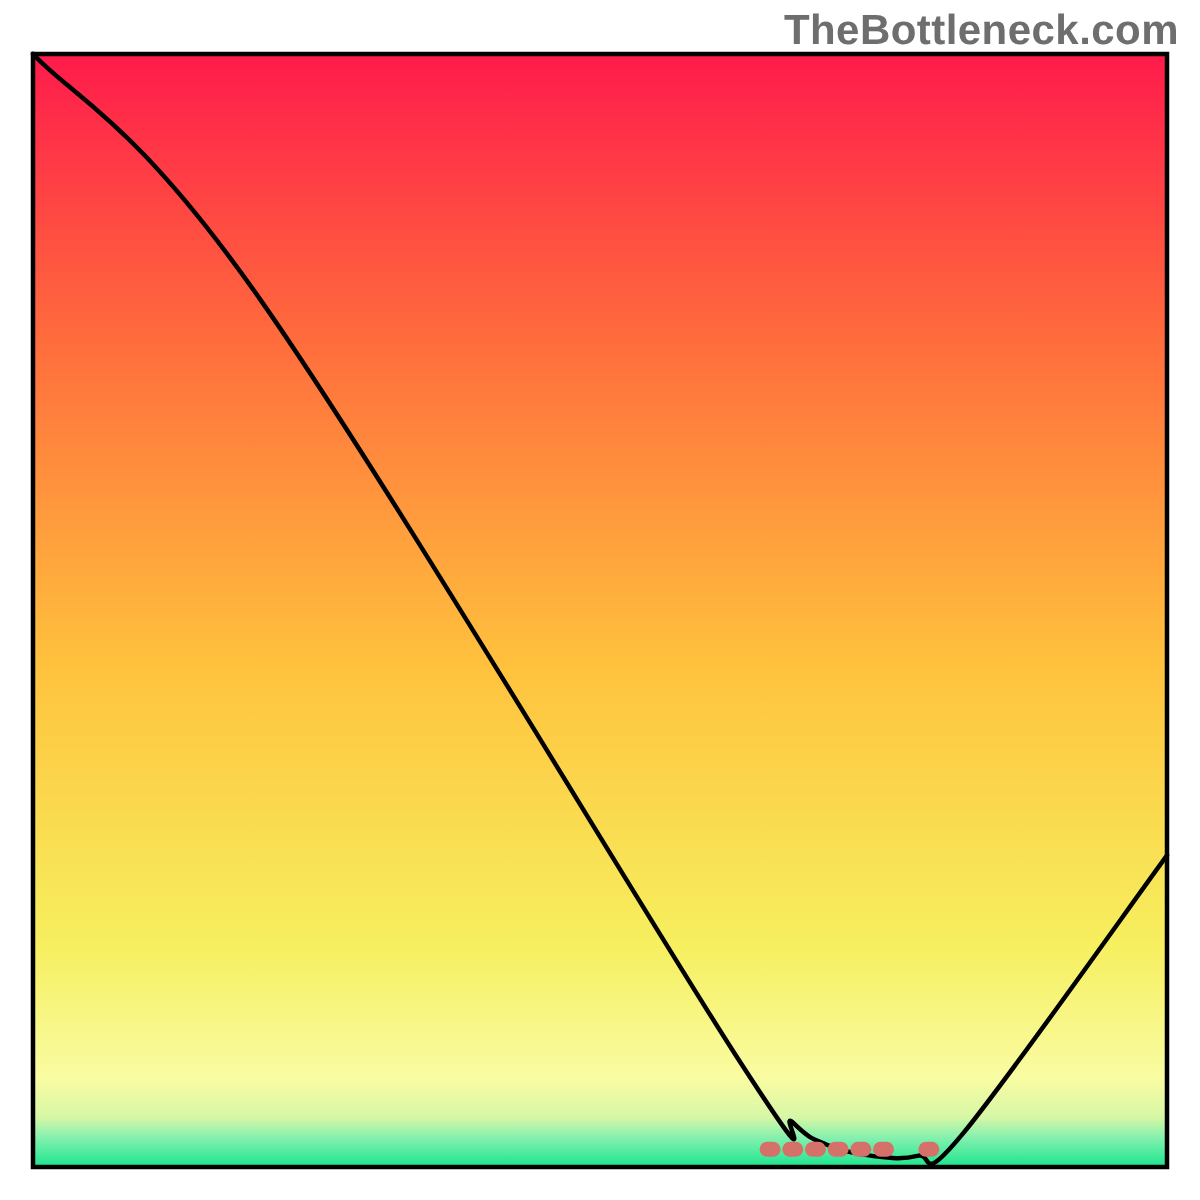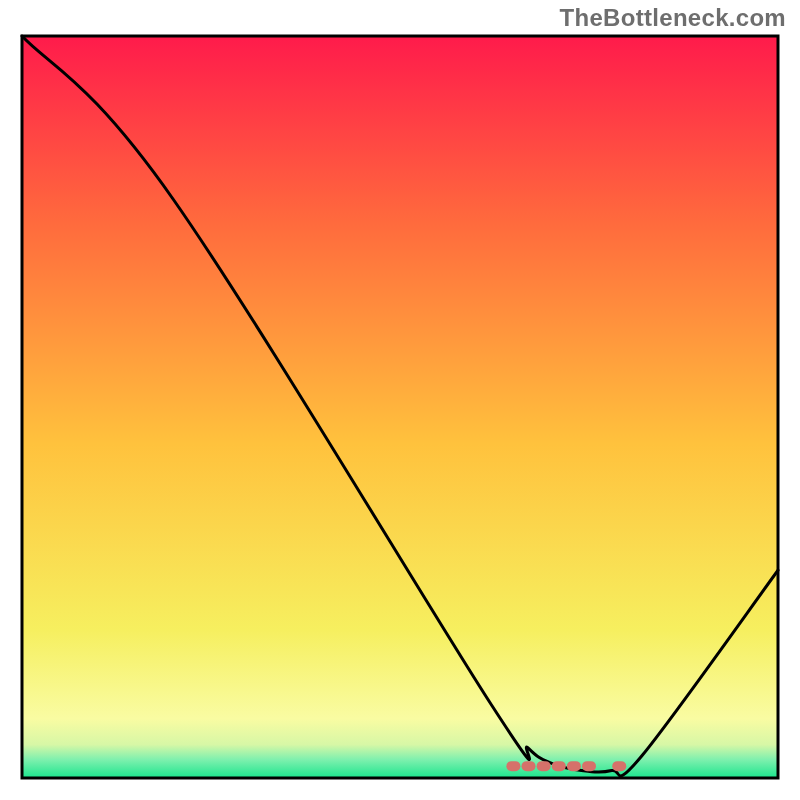--- a/index.html
+++ b/index.html
@@ -12,21 +12,21 @@
   }
   .wrap {
     position: relative;
     width: 800px;
     height: 800px;
   }
   .watermark {
     position: absolute;
     top: 4px;
     right: 14px;
-    font-size: 24px;
+    font-size: 28px;
     font-weight: 600;
     color: #6e6e6e;
     letter-spacing: 0.3px;
   }
   .plot {
     position: absolute;
     left: 20px;
     top: 34px;
     width: 760px;
     height: 746px;

